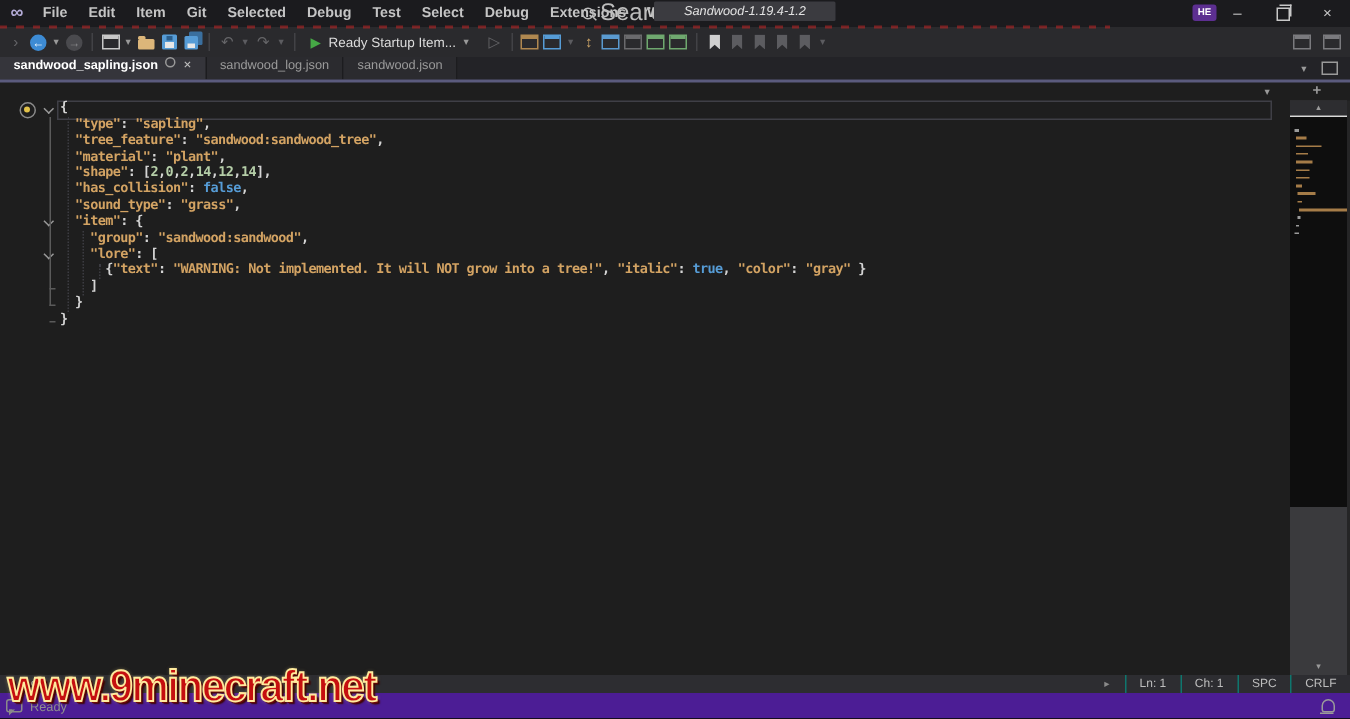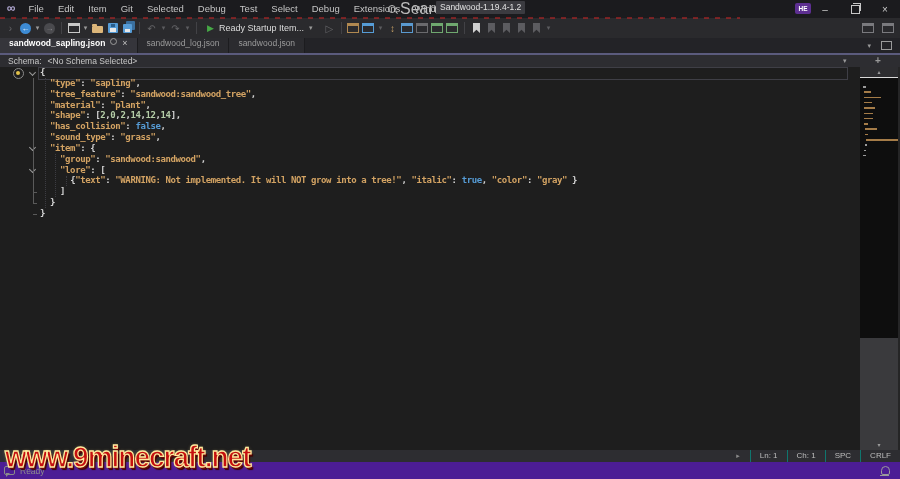--- a/index.html
+++ b/index.html
@@ -8,21 +8,21 @@
   .band{position:absolute;left:0;right:0;}
 
   
   .titlebar{top:0;height:18px;background:#1b1b1e;display:flex;align-items:center;font-size:9.5px;color:#c5c5c5;}
   .vslogo{font-size:12px;font-weight:bold;color:#b4abd6;padding:0 6px 2px 7px;}
   .menu-item{padding:0 7px;line-height:18px;cursor:default;}
   .search{position:absolute;left:388px;top:0;height:18px;display:flex;align-items:center;gap:4px;color:#bdbdbd;}
   .sh-search{width:6px;height:6px;border:1px solid #bdbdbd;border-radius:50%;position:relative;}
   .sh-search::after{content:"";position:absolute;width:3px;height:1px;background:#bdbdbd;right:-3px;bottom:-1px;transform:rotate(45deg);}
   .win-title{position:absolute;left:436px;top:1px;height:13px;line-height:13px;background:#3b3b40;color:#e2e2e2;
-    font-size:8.5px;padding:0 4px;border-radius:1px;}
+    font-size:8.5px;padding:0 20px;border-radius:1px;font-style:italic;}
   .avatar{position:absolute;left:795px;top:3px;width:16px;height:11px;background:#5d2f91;color:#fff;
     font-size:6.5px;font-weight:bold;text-align:center;line-height:11px;border-radius:2px;}
   .winbtns{position:absolute;right:0;top:0;height:18px;display:flex;}
   .winbtn{width:30px;height:18px;display:flex;align-items:center;justify-content:center;color:#c8c8c8;font-size:10px;}
   .sh-restore{width:7px;height:7px;border:1px solid #c8c8c8;position:relative;}
   .sh-restore::before{content:"";position:absolute;left:1px;top:-3px;width:7px;height:7px;border:1px solid #c8c8c8;border-left:none;border-bottom:none;}
   .red-artifact{position:absolute;top:17px;left:0;width:740px;height:2px;z-index:5;
     background:repeating-linear-gradient(90deg,rgba(195,38,38,.55) 0 5px,transparent 5px 11px);}
 
   
@@ -109,21 +109,21 @@
     text-shadow:1px 1px 0 #6e0808,2px 2px 1px #3c0404,0 0 3px rgba(255,235,150,.5);
     font-family:"Liberation Sans",sans-serif;transform:scaleY(1.05);}
 </style>
 </head>
 <body>
 
 <div class="screen">
 
   <div class="band titlebar">
     <span class="vslogo">∞</span>
-    <span id="menus" style="display:flex;">
+    <span id="menus" style="display:flex;font-weight:bold;">
         <span class="menu-item">File</span>
         <span class="menu-item">Edit</span>
         <span class="menu-item">Item</span>
         <span class="menu-item">Git</span>
         <span class="menu-item">Selected</span>
         <span class="menu-item">Debug</span>
         <span class="menu-item">Test</span>
         <span class="menu-item">Select</span>
         <span class="menu-item">Debug</span>
         <span class="menu-item">Extensions</span>
@@ -238,24 +238,20 @@
       <div class="tab">
         <span>sandwood.json</span>
       </div>
     </div>
   <div class="tabbar-right">
     <span style="font-size:7px;">▾</span>
     <span class="sh-winsplit"></span>
   </div>
   <div class="band accentline"></div>
 
-  <div class="band schemabar">
-    <span class="lbl">Schema:</span>
-    <span>&lt;No Schema Selected&gt;</span>
-  </div>
   <span class="schema-caret" style="top:57px;">▾</span>
   <div class="splitter">+</div>
 
   <div class="band editor">
     <div class="code-layer" id="code-layer">
       <div class="cur-line"></div>
       <span class="sh-bulb"></span>
       <div class="code" id="code"><div class="code-line"><span class="tk-p">{</span></div><div class="code-line"><span class="tk-w">  </span><span class="tk-k">"type"</span><span class="tk-p">: </span><span class="tk-s">"sapling"</span><span class="tk-p">,</span></div><div class="code-line"><span class="tk-w">  </span><span class="tk-k">"tree_feature"</span><span class="tk-p">: </span><span class="tk-s">"sandwood:sandwood_tree"</span><span class="tk-p">,</span></div><div class="code-line"><span class="tk-w">  </span><span class="tk-k">"material"</span><span class="tk-p">: </span><span class="tk-s">"plant"</span><span class="tk-p">,</span></div><div class="code-line"><span class="tk-w">  </span><span class="tk-k">"shape"</span><span class="tk-p">: [</span><span class="tk-n">2</span><span class="tk-p">,</span><span class="tk-n">0</span><span class="tk-p">,</span><span class="tk-n">2</span><span class="tk-p">,</span><span class="tk-n">14</span><span class="tk-p">,</span><span class="tk-n">12</span><span class="tk-p">,</span><span class="tk-n">14</span><span class="tk-p">],</span></div><div class="code-line"><span class="tk-w">  </span><span class="tk-k">"has_collision"</span><span class="tk-p">: </span><span class="tk-b">false</span><span class="tk-p">,</span></div><div class="code-line"><span class="tk-w">  </span><span class="tk-k">"sound_type"</span><span class="tk-p">: </span><span class="tk-s">"grass"</span><span class="tk-p">,</span></div><div class="code-line"><span class="tk-w">  </span><span class="tk-k">"item"</span><span class="tk-p">: {</span></div><div class="code-line"><span class="tk-w">    </span><span class="tk-k">"group"</span><span class="tk-p">: </span><span class="tk-s">"sandwood:sandwood"</span><span class="tk-p">,</span></div><div class="code-line"><span class="tk-w">    </span><span class="tk-k">"lore"</span><span class="tk-p">: [</span></div><div class="code-line"><span class="tk-w">      </span><span class="tk-p">{</span><span class="tk-k">"text"</span><span class="tk-p">: </span><span class="tk-s">"WARNING: Not implemented. It will NOT grow into a tree!"</span><span class="tk-p">, </span><span class="tk-k">"italic"</span><span class="tk-p">: </span><span class="tk-b">true</span><span class="tk-p">, </span><span class="tk-k">"color"</span><span class="tk-p">: </span><span class="tk-s">"gray"</span><span class="tk-p"> }</span></div><div class="code-line"><span class="tk-w">    </span><span class="tk-p">]</span></div><div class="code-line"><span class="tk-w">  </span><span class="tk-p">}</span></div><div class="code-line"><span class="tk-p">}</span></div></div>
     <span class="chev" style="top: 2.5px;"></span>
         <span class="chev" style="top: 78.45px;"></span>

